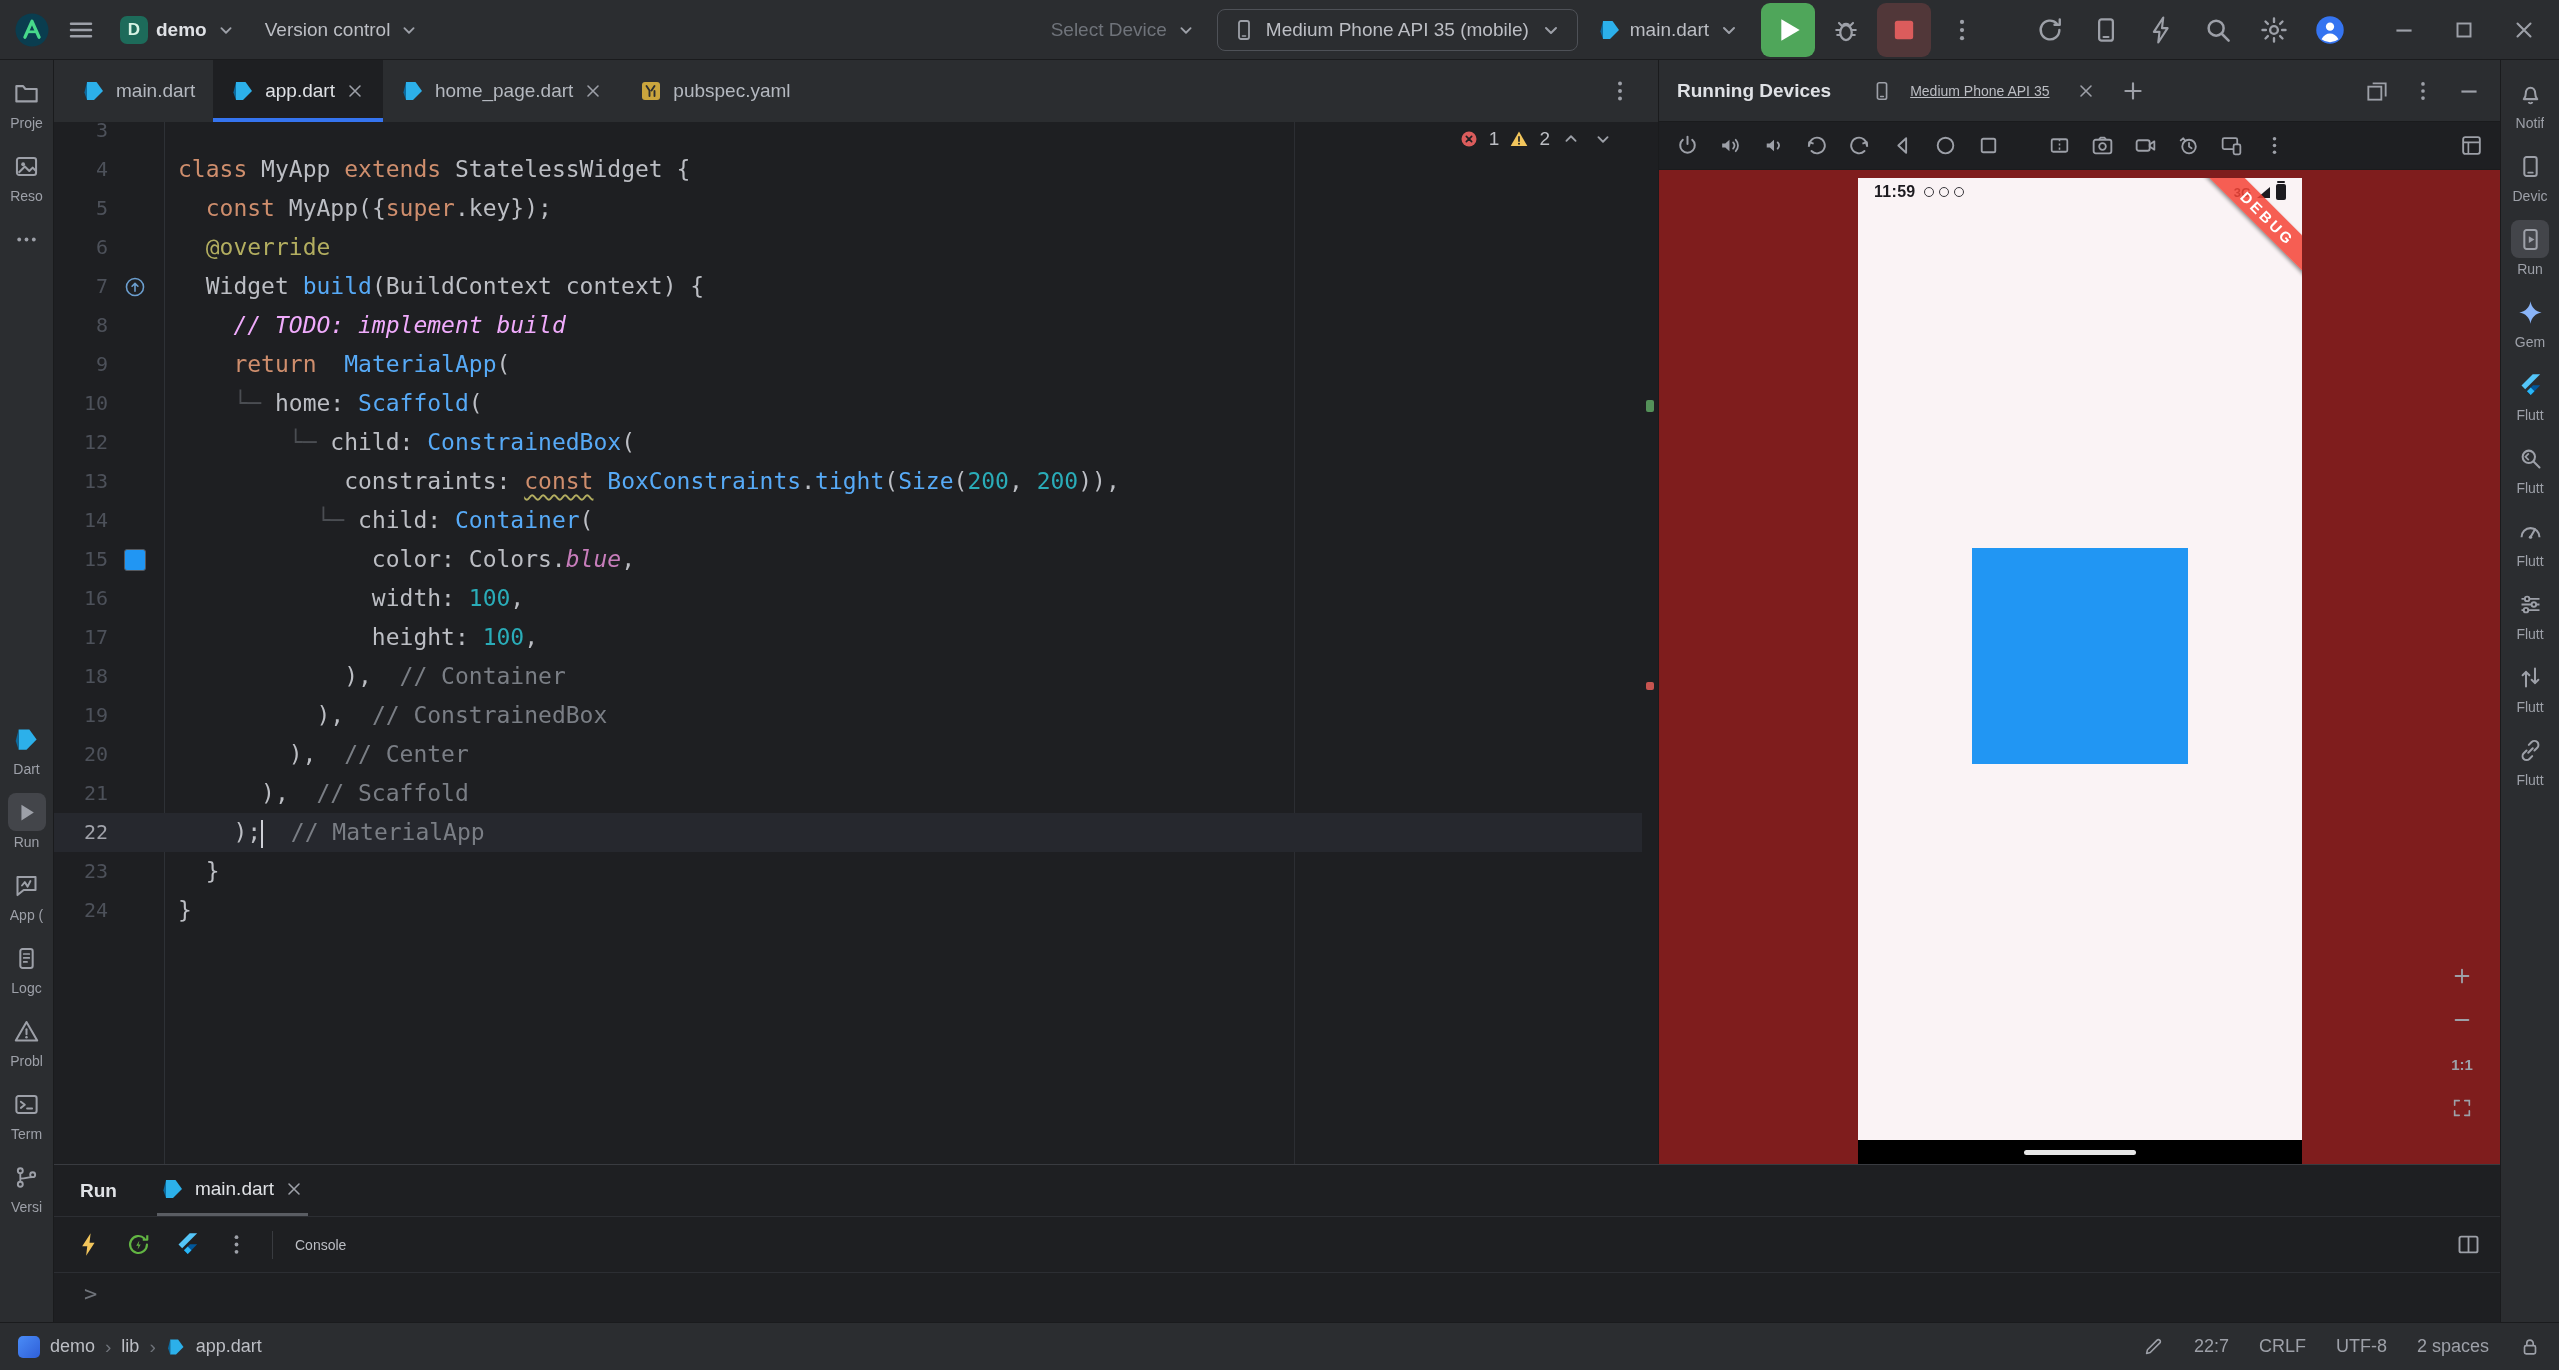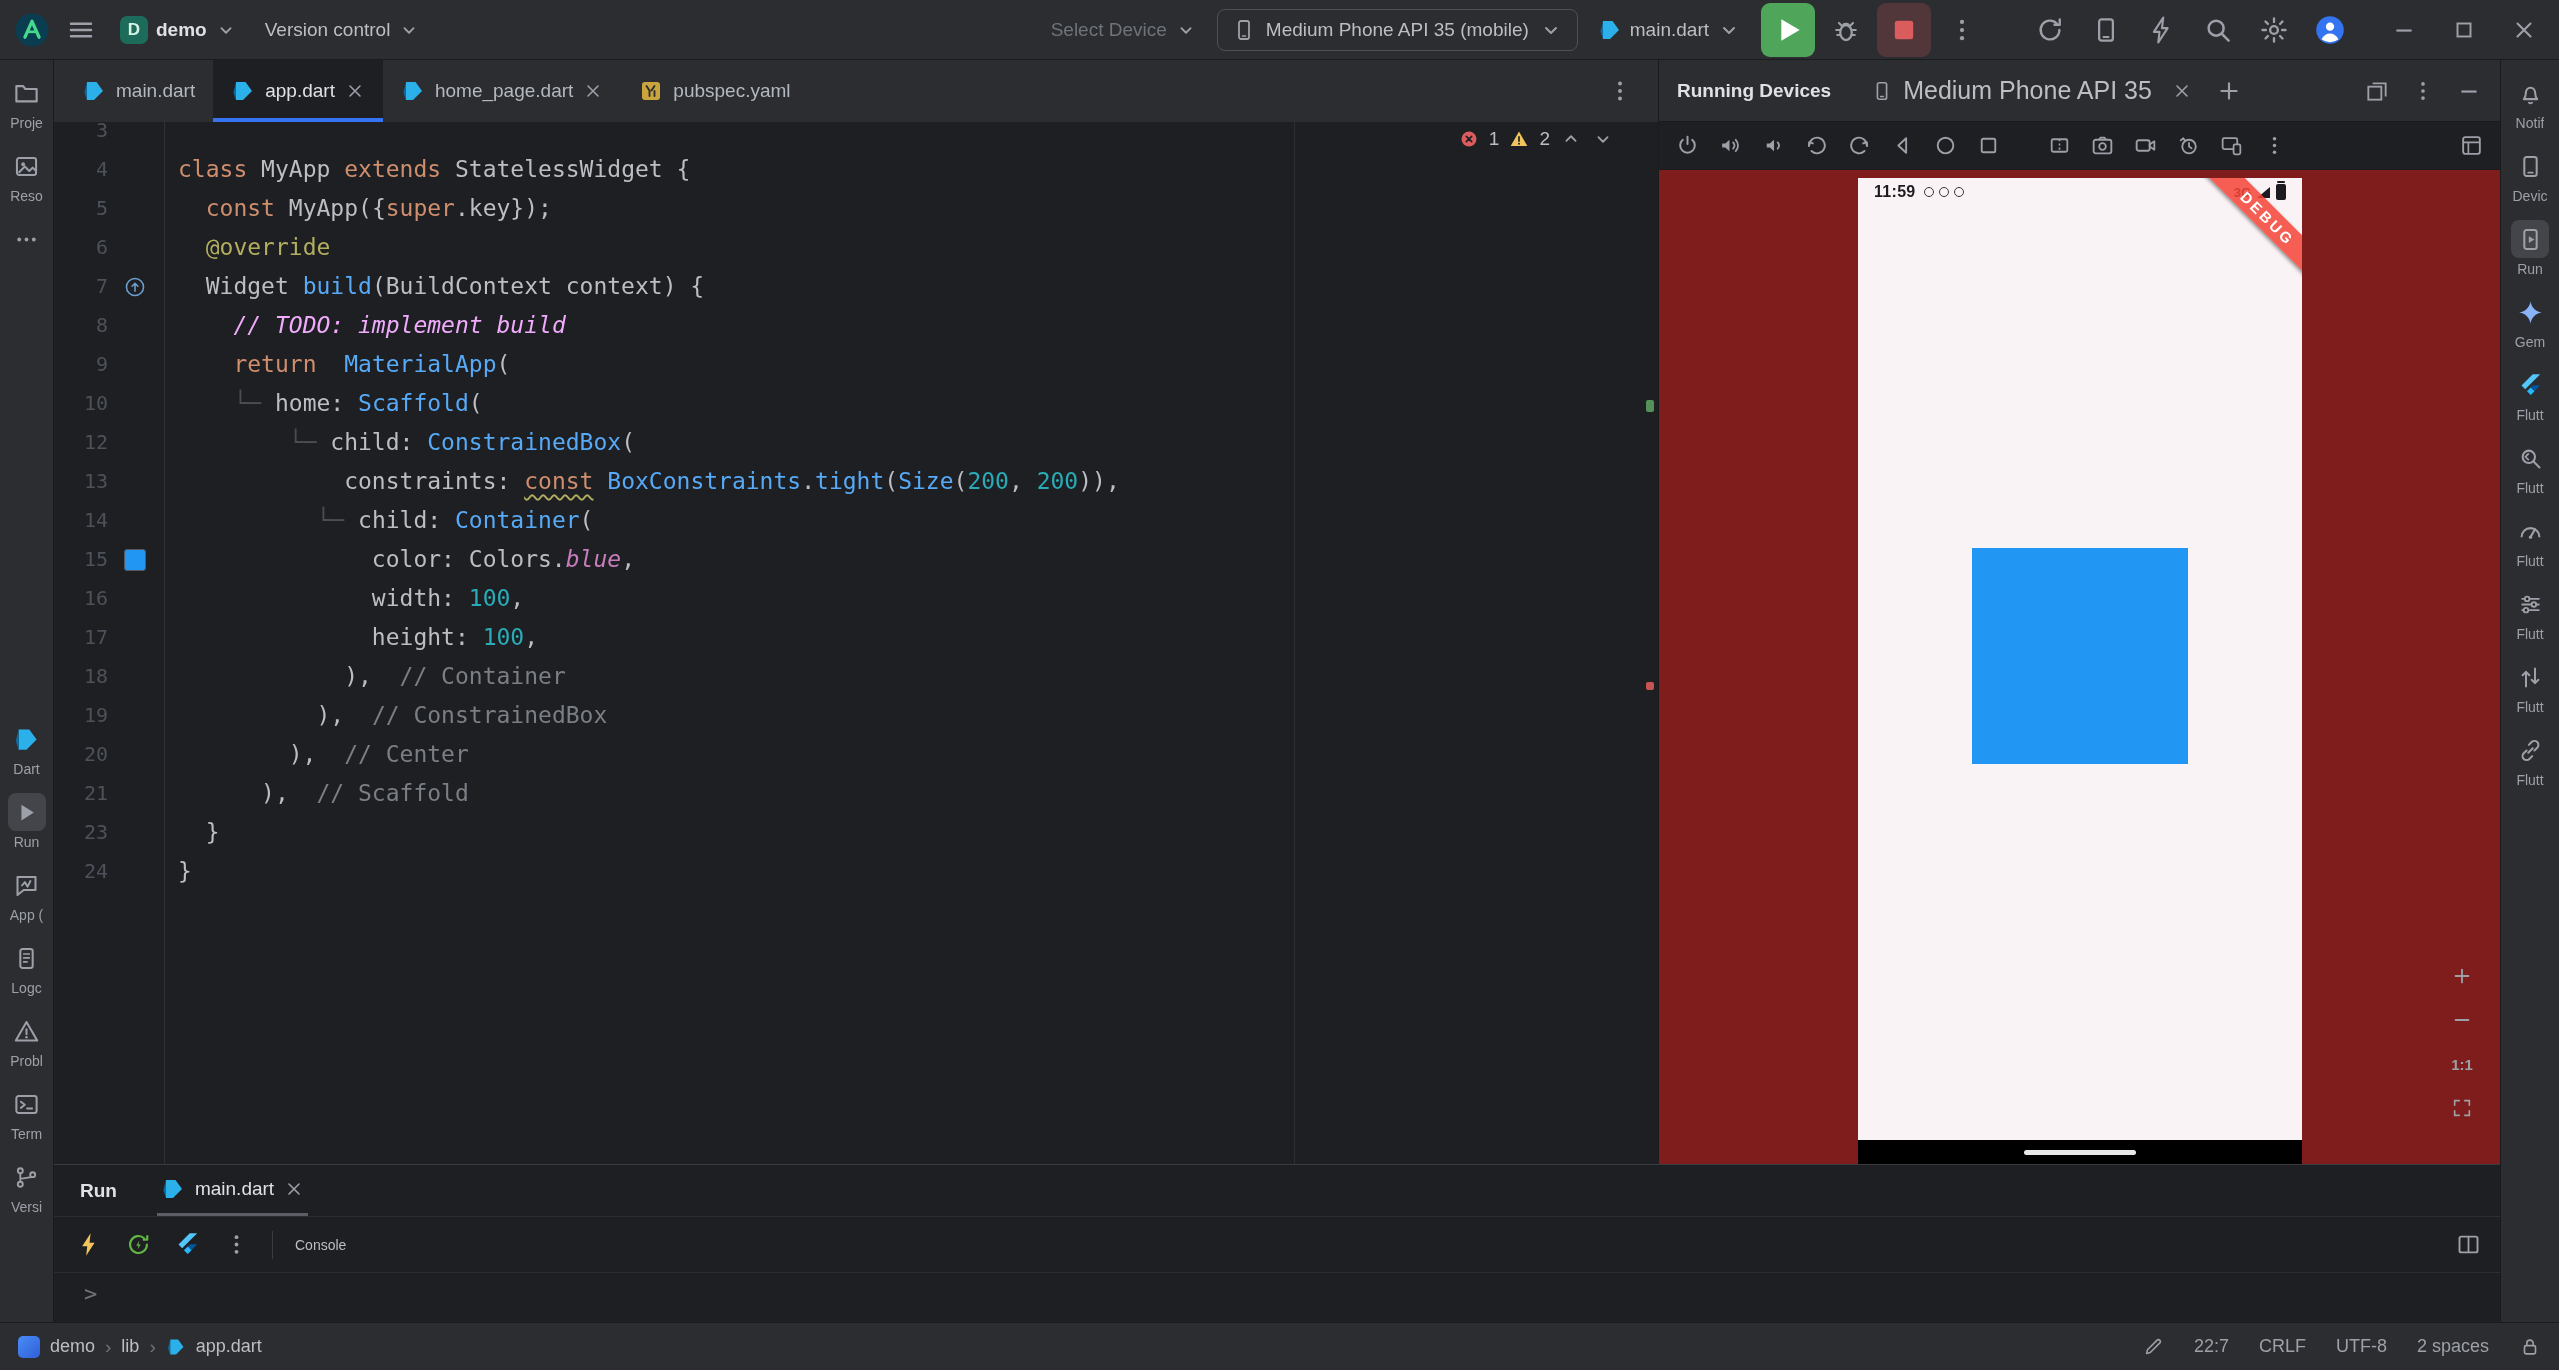--- a/index.html
+++ b/index.html
@@ -79,21 +79,21 @@
   .mark{position:absolute;right:4px;width:8px;border-radius:2px;}
   .mark.green{top:278px;height:12px;background:#549159;}
   .mark.red{top:560px;height:8px;background:#c75450;}
 
   
   .device-panel{position:absolute;left:1658px;top:60px;width:842px;height:1104px;background:#7f1d1d;
     border-left:1px solid #1a1b1d;box-sizing:border-box;}
   .dp-header{height:62px;background:#2b2d30;display:flex;align-items:center;padding:0 18px;gap:14px;
     box-sizing:border-box;border-bottom:1px solid #1a1b1d;}
   .dp-title{font-size:19px;font-weight:700;color:#dfe1e5;}
-  .dp-tab{display:flex;align-items:center;gap:10px;margin-left:26px;font-size:25px;color:#bcbec4;height:100%;}
+  .dp-tab{display:flex;align-items:center;gap:17px;margin-left:26px;font-size:14px;color:#bcbec4;height:100%;text-decoration:underline;}
   .dp-tab .icon{width:22px;height:22px;}
   .dp-plus{width:26px;height:26px;margin-left:10px;}
   .dp-hdr-icons{margin-left:auto;display:flex;align-items:center;gap:20px;}
   .dp-hdr-icons .icon{width:26px;height:26px;}
   .dp-toolbar{height:48px;display:flex;align-items:center;gap:18px;padding:0 16px;box-sizing:border-box;
     background:#1e1f22;border-bottom:1px solid #1a1b1d;}
   .dp-toolbar .icon{width:25px;height:25px;}
   .dp-toolbar .grp-gap{width:10px;}
   .dp-toolbar .end{margin-left:auto;}
   .dp-stage{position:absolute;left:0;right:0;top:110px;bottom:0;}
@@ -609,20 +609,21 @@
         <div class="cl"><span class="num">12</span><span class="gico"></span><span class="txt"><span class="tk-pl">        </span><span class="tk-guide">└─</span><span class="tk-pl"> child: </span><span class="tk-fn">ConstrainedBox</span><span class="tk-pl">(</span></span></div>
         <div class="cl"><span class="num">13</span><span class="gico"></span><span class="txt"><span class="tk-pl">            constraints: </span><span class="tk-kwu">const</span><span class="tk-pl"> </span><span class="tk-fn">BoxConstraints</span><span class="tk-pl">.</span><span class="tk-fn">tight</span><span class="tk-pl">(</span><span class="tk-fn">Size</span><span class="tk-pl">(</span><span class="tk-num">200</span><span class="tk-pl">, </span><span class="tk-num">200</span><span class="tk-pl">)),</span></span></div>
         <div class="cl"><span class="num">14</span><span class="gico"></span><span class="txt"><span class="tk-pl">          </span><span class="tk-guide">└─</span><span class="tk-pl"> child: </span><span class="tk-fn">Container</span><span class="tk-pl">(</span></span></div>
         <div class="cl"><span class="num">15</span><span class="gico"><span class="swatch"></span></span><span class="txt"><span class="tk-pl">              color: Colors.</span><span class="tk-prop">blue</span><span class="tk-pl">,</span></span></div>
         <div class="cl"><span class="num">16</span><span class="gico"></span><span class="txt"><span class="tk-pl">              width: </span><span class="tk-num">100</span><span class="tk-pl">,</span></span></div>
         <div class="cl"><span class="num">17</span><span class="gico"></span><span class="txt"><span class="tk-pl">              height: </span><span class="tk-num">100</span><span class="tk-pl">,</span></span></div>
         <div class="cl"><span class="num">18</span><span class="gico"></span><span class="txt"><span class="tk-pl">            ),  </span><span class="tk-cmt">// Container</span></span></div>
         <div class="cl"><span class="num">19</span><span class="gico"></span><span class="txt"><span class="tk-pl">          ),  </span><span class="tk-cmt">// ConstrainedBox</span></span></div>
         <div class="cl"><span class="num">20</span><span class="gico"></span><span class="txt"><span class="tk-pl">        ),  </span><span class="tk-cmt">// Center</span></span></div>
         <div class="cl"><span class="num">21</span><span class="gico"></span><span class="txt"><span class="tk-pl">      ),  </span><span class="tk-cmt">// Scaffold</span></span></div>
+        <div class="cl cur"><span class="num">22</span><span class="gico"></span><span class="txt"><span class="tk-pl">    );</span><span class="caret"></span><span class="tk-pl">  </span><span class="tk-cmt">// MaterialApp</span></span></div>
         <div class="cl"><span class="num">23</span><span class="gico"></span><span class="txt"><span class="tk-pl">  }</span></span></div>
         <div class="cl"><span class="num">24</span><span class="gico"></span><span class="txt"><span class="tk-pl">}</span></span></div>
       </div>
     <div class="inspections">
       <span class="icon">
           <svg viewBox="0 0 24 24">
             <circle cx="12" cy="12" r="9" fill="#db5c5c"></circle>
             <path d="M8.8 8.8l6.4 6.4M15.2 8.8l-6.4 6.4" stroke="#1e1f22" stroke-width="2" stroke-linecap="round"></path>
           </svg>
         </span>

